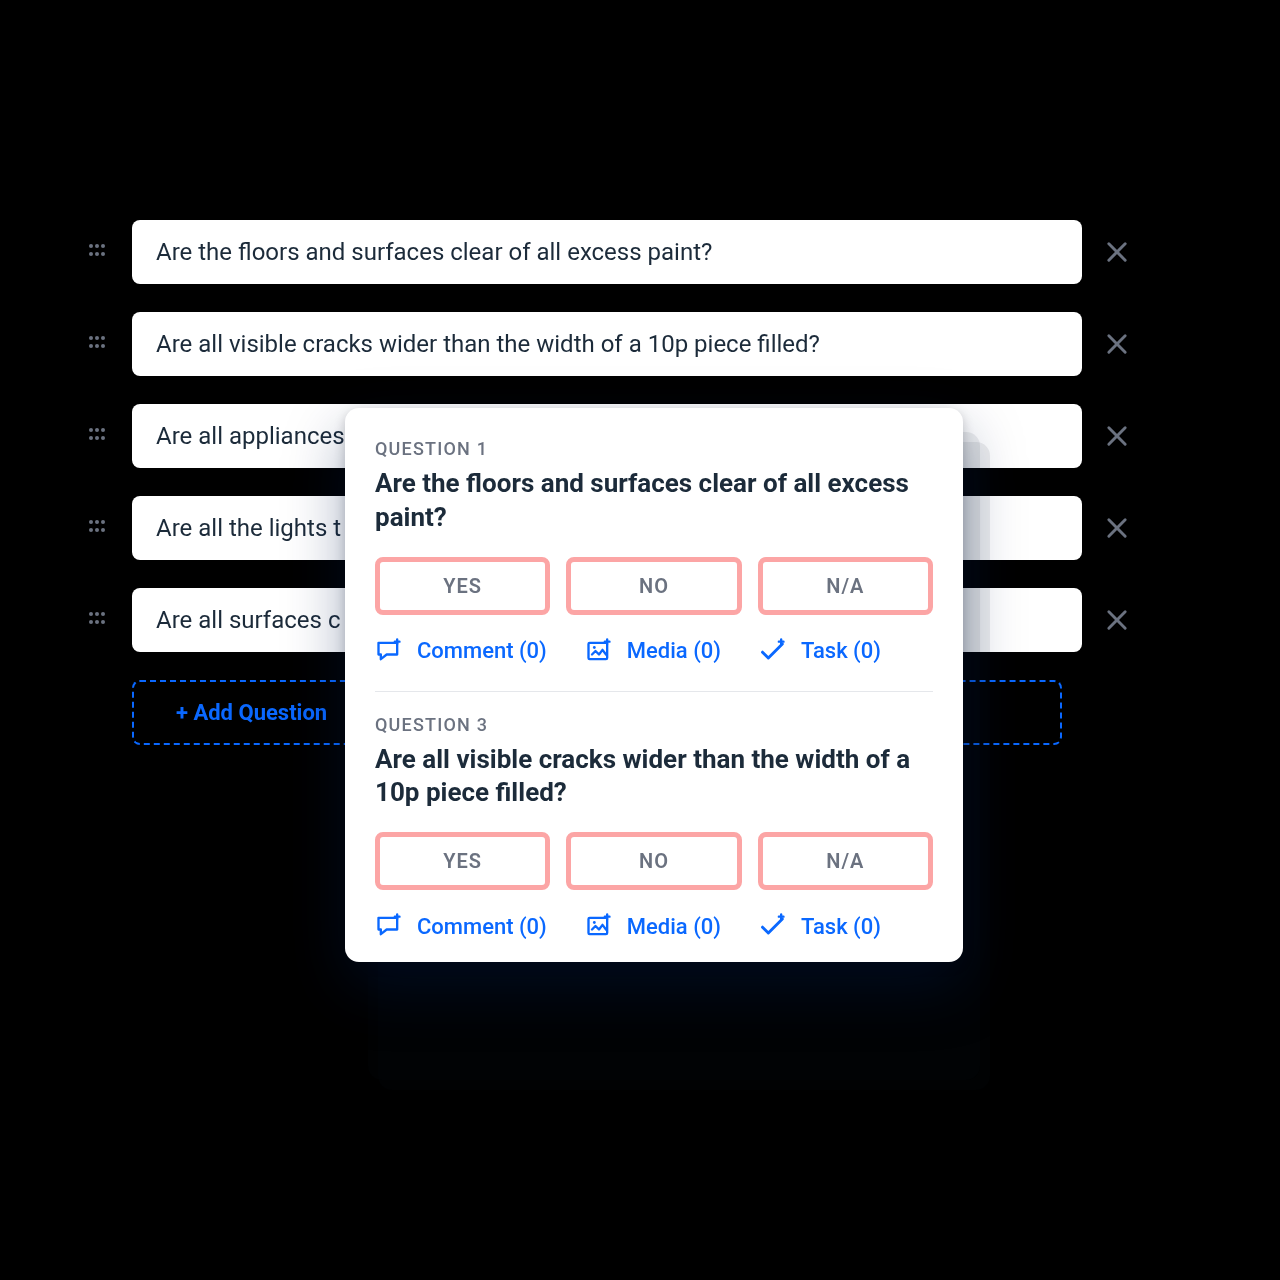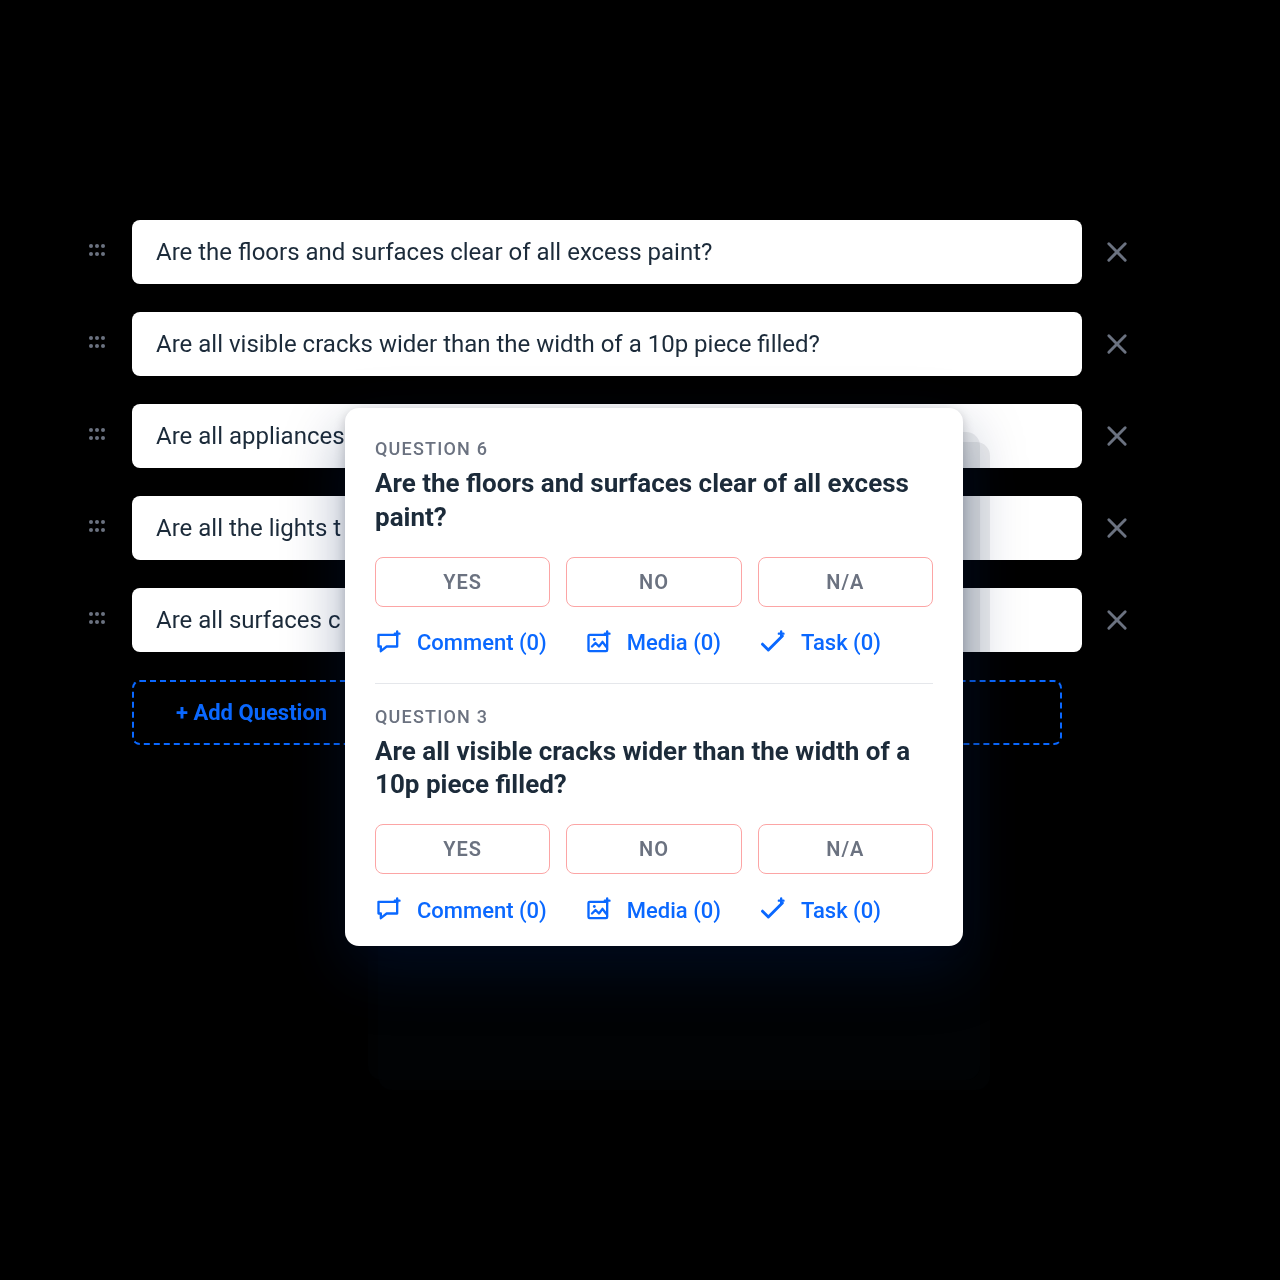--- a/index.html
+++ b/index.html
@@ -111,21 +111,21 @@
     line-height: 1.3;
     margin-bottom: 22px;
   }
   .answer-row {
     display: flex;
     gap: 16px;
     margin-bottom: 22px;
   }
   .answer-btn {
     flex: 1;
-    border: 1px solid #fca5a5;
+    border: 5px solid #fca5a5;
     border-radius: 8px;
     padding: 12px 0;
     text-align: center;
     font-size: 20px;
     font-weight: 600;
     letter-spacing: 1px;
     color: #6b7280;
     background: #fff;
     cursor: pointer;
   }
@@ -256,21 +256,21 @@
   </div>
 
   <div class="card-shadow-stack">
     <div class="card-shadow sh1"></div>
     <div class="card-shadow sh2"></div>
   </div>
 
   <div class="card">
 
     <div class="q-block">
-      <div class="q-label">QUESTION 6</div>
+      <div class="q-label">QUESTION 1</div>
       <div class="q-title">Are the floors and surfaces clear of all excess paint?</div>
       <div class="answer-row">
         <div class="answer-btn">YES</div>
         <div class="answer-btn">NO</div>
         <div class="answer-btn">N/A</div>
       </div>
       <div class="action-row">
         <span class="action-link">
           <svg viewBox="0 0 24 24" width="28" height="28" fill="none" stroke="#0a68ff" stroke-width="2" stroke-linejoin="round" stroke-linecap="round">
               <path d="M3 5h16v10h-9l-5 4v-4H3z"></path>

